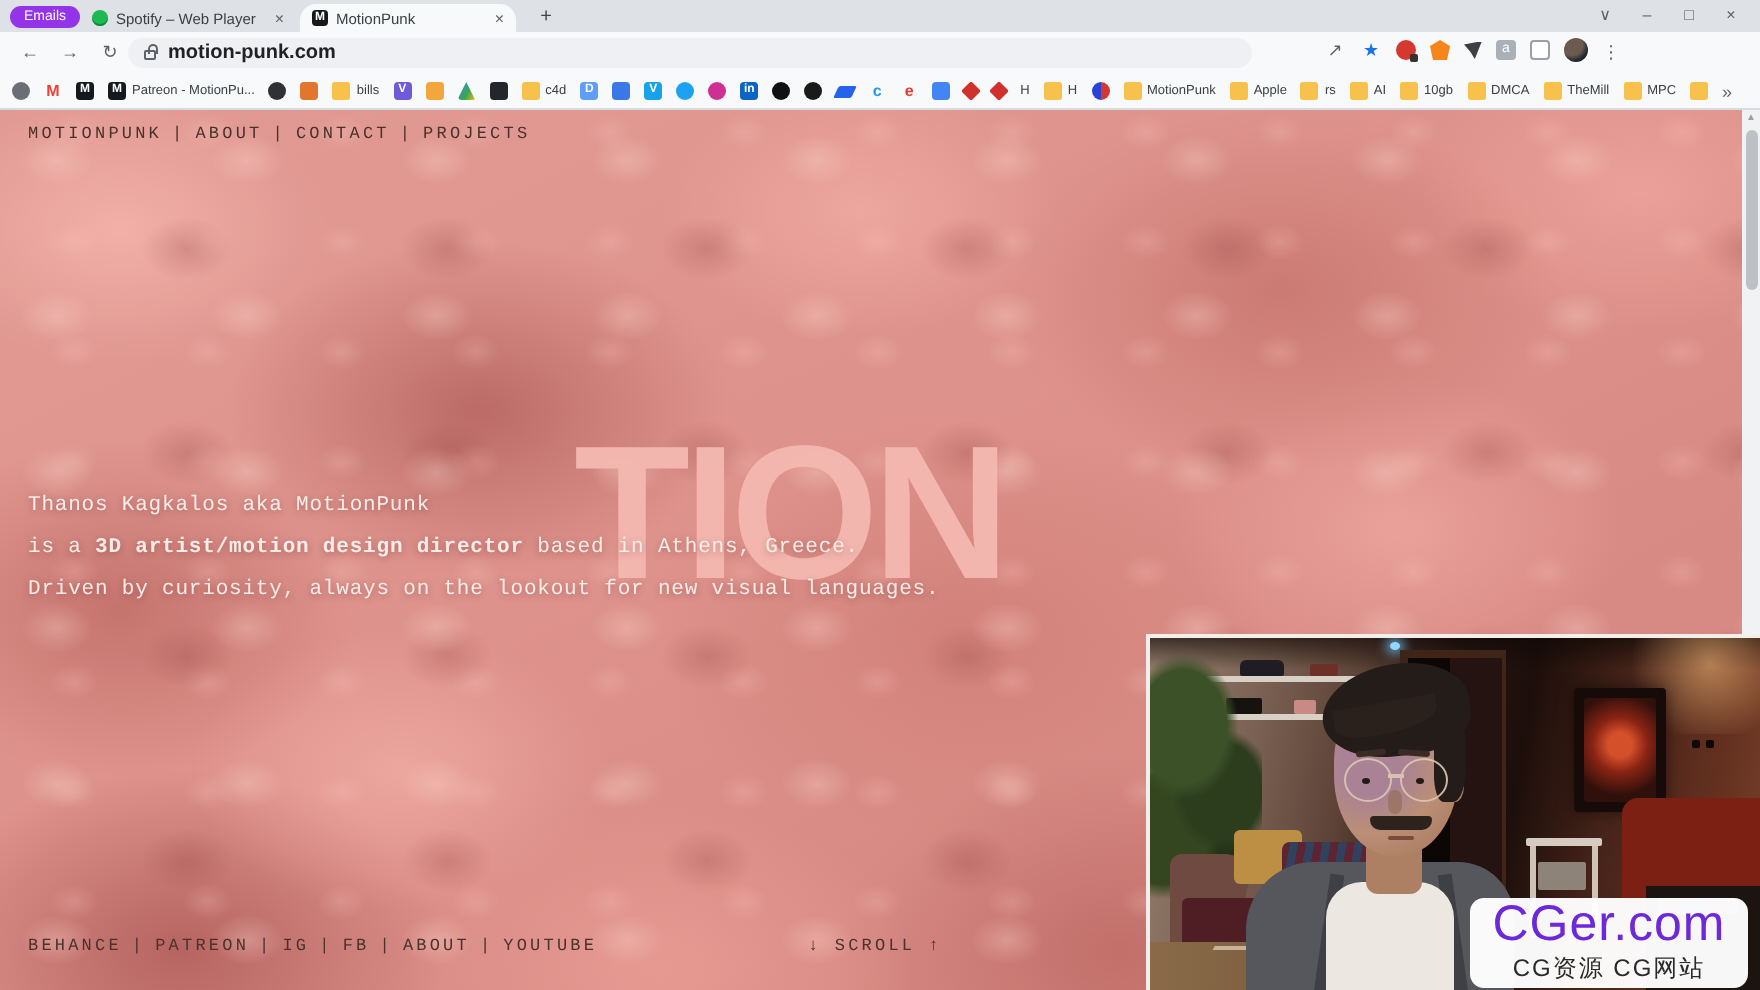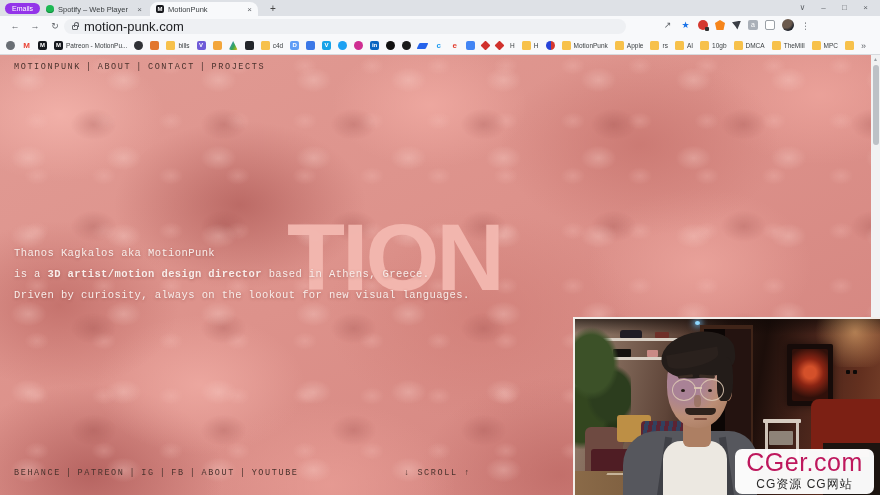--- a/index.html
+++ b/index.html
@@ -27,21 +27,21 @@
   .winctl span { width:21px; text-align:center; font-size:8px; color:#5f6368; line-height:15px; }
 
   .toolbar { position:absolute; left:0; top:16px; width:880px; height:21px; background:#f8f9fb; }
   .navbtn { position:absolute; top:3px; width:14px; height:14px; color:#5f6368;
     font-size:9px; text-align:center; line-height:14px; }
   .omnibox { position:absolute; left:64px; top:3px; width:562px; height:15px;
     background:#eef0f3; border-radius:8px; display:flex; align-items:center; padding:0 8px; gap:6px; }
   .lock { width:6px; height:5px; border:1px solid #5f6368; border-radius:1px; position:relative; margin-top:2px; }
   .lock::before { content:""; position:absolute; top:-4px; left:0.5px; width:3px; height:4px;
     border:1px solid #5f6368; border-bottom:none; border-radius:3px 3px 0 0; }
-  .url { font-size:13px; color:#202124; }
+  .url { font-size:10px; color:#202124;font-weight:bold; }
   .tb-icons { position:absolute; right:86px; top:3px; display:flex; gap:7px; align-items:center; }
   .tb-ic { width:11px; height:11px; font-size:9px; color:#5f6368; text-align:center; line-height:11px; }
   .star { color:#1a73e8; }
   .ext-red { width:10px; height:10px; border-radius:50%; background:#d5382f; position:relative; }
   .ext-red::after { content:""; position:absolute; right:-1px; bottom:-1px; width:4px; height:4px;
     background:#333; border-radius:1px; }
   .ext-fox { width:10px; height:10px; background:#f6851b; clip-path:polygon(50% 0,100% 30%,85% 100%,15% 100%,0 30%); }
   .ext-dark { width:9px; height:9px; background:#3b3f46; clip-path:polygon(0 20%,100% 0,60% 100%,35% 60%); }
   .ext-tr { width:10px; height:10px; border-radius:2px; background:#aab0b8; color:#fff;
     font-size:7px; line-height:10px; text-align:center; }
@@ -186,21 +186,21 @@
   .wc-bridge { left:119px; top:68px; width:8px; height:1.6px; background:rgba(219,199,178,.9); }
   .wc-eye1 { left:106px; top:70px; width:4px; height:3px; background:#241a14; border-radius:50%; }
   .wc-eye2 { left:133px; top:70px; width:4px; height:3px; background:#241a14; border-radius:50%; }
   .wc-nose { left:119px; top:76px; width:7px; height:12px; background:#8f6a52; border-radius:40%; opacity:.6; }
   .wc-mst { left:110px; top:89px; width:31px; height:7px; background:#2e221c; border-radius:2px 2px 5px 5px; }
   .wc-mouth { left:119px; top:99px; width:13px; height:2px; background:#7a4a3a; border-radius:2px; }
 
   
   .watermark { position:absolute; left:735px; top:449px; width:139px; height:45px;
     background:rgba(255,255,255,.97); border-radius:7px; text-align:center; z-index:20; }
-  .wm-title { font-size:25px; color:#be185d; line-height:27px; letter-spacing:.5px; }
+  .wm-title { font-size:25px; color:#6d28d9; line-height:27px; letter-spacing:.5px; }
   .wm-sub { font-size:12px; color:#2a2a2a; letter-spacing:1px; }
 </style>
 </head>
 <body>
 
 <div id="stage">
 
   <div class="tabstrip">
     <div class="tabgroup-pill">Emails</div>
     <div class="tab inactive">

